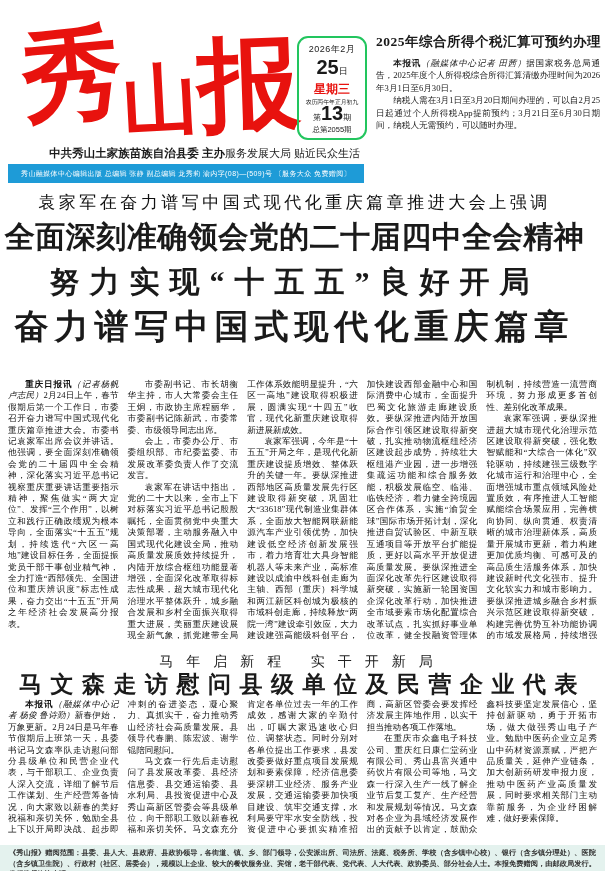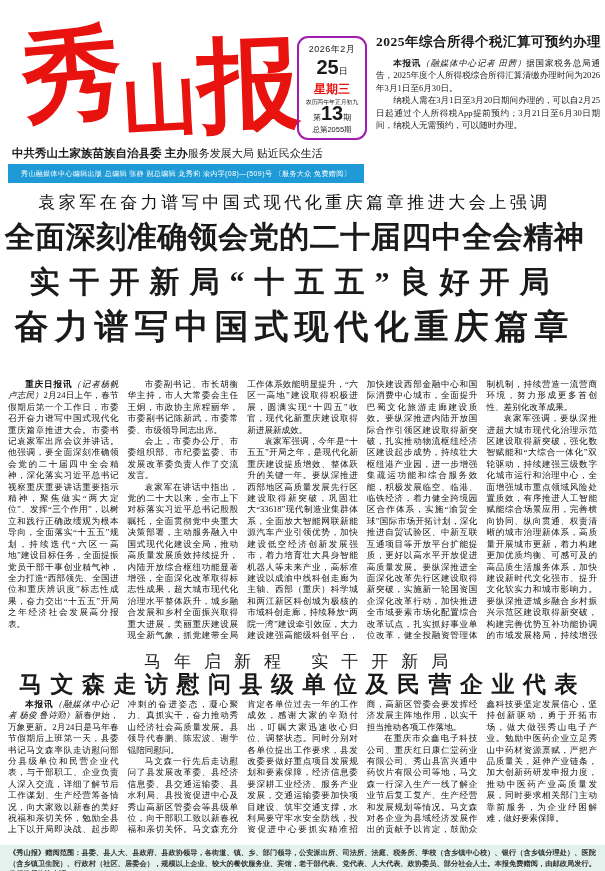--- a/index.html
+++ b/index.html
@@ -6,39 +6,39 @@
   body{width:605px;height:871px;background:#ffffff;font-family:"Liberation Serif","DejaVu Serif",serif;color:#1a1a1a;}
   .page{position:relative;width:605px;height:871px;background:#fff;overflow:hidden;}
 
   
   .logo{position:absolute;left:22px;top:24px;width:272px;height:120px;display:flex;justify-content:space-between;align-items:flex-start;color:#e8120e;font-weight:900;font-family:"DejaVu Serif","Liberation Serif",serif;}
   .logo span{display:block;line-height:1;}
   .logo .c1{font-size:100px;transform:rotate(-5deg);}
   .logo .c2{font-size:76px;margin-top:38px;transform:rotate(-3deg);}
   .logo .c3{font-size:102px;margin-top:8px;transform:rotate(-2deg);}
 
-  .datebox{position:absolute;left:297px;top:36px;width:70px;height:104px;border:2px solid #a21caf;border-radius:11px;box-sizing:border-box;text-align:center;padding-top:5px;font-family:"Liberation Sans","DejaVu Sans",sans-serif;}
+  .datebox{position:absolute;left:297px;top:36px;width:70px;height:104px;border:2px solid #22c55e;border-radius:11px;box-sizing:border-box;text-align:center;padding-top:5px;font-family:"Liberation Sans","DejaVu Sans",sans-serif;}
   .db-ym{font-size:9px;letter-spacing:0.5px;}
   .db-day{font-size:20px;font-weight:bold;line-height:22px;}
   .db-day .sm{font-size:9px;font-weight:normal;}
   .db-week{font-size:12px;font-weight:bold;color:#e8120e;line-height:15px;}
   .db-lunar{font-size:6.5px;transform:scale(0.9);line-height:9px;}
   .db-issue{font-size:8px;line-height:15px;}
   .db-issue .big{font-size:20px;font-weight:bold;}
   .db-total{font-size:7.5px;line-height:10px;}
 
   
   .tax{position:absolute;left:376px;top:33px;width:224px;}
   .tax h2{margin:0 0 6px 0;font-size:13.5px;font-weight:900;letter-spacing:0.5px;white-space:nowrap;text-align:right;}
   .tax p{margin:0;font-size:8.6px;line-height:12.4px;text-align:justify;text-indent:2em;}
   .tax .lbl{font-weight:bold;}
   .tax .rep{font-style:italic;}
 
   
-  .publine{position:absolute;left:12px;top:146px;width:356px;display:flex;justify-content:flex-start;align-items:baseline;font-family:"Liberation Sans","DejaVu Sans",sans-serif;}
+  .publine{position:absolute;left:4px;top:146px;width:356px;display:flex;justify-content:flex-end;align-items:baseline;font-family:"Liberation Sans","DejaVu Sans",sans-serif;}
   .pub{font-size:11.5px;font-weight:bold;}
   .slogan{font-size:11px;color:#222;}
   .bluebar{position:absolute;left:8px;top:164px;width:356px;height:19px;background:#1e9bd7;color:#ffffff;font-size:7px;line-height:19px;text-align:center;font-family:"Liberation Sans","DejaVu Sans",sans-serif;letter-spacing:0.4px;white-space:nowrap;overflow:hidden;}
 
   
   .leadhead{position:absolute;left:0;top:192px;width:589px;text-align:center;}
   .kicker{font-size:17px;letter-spacing:3.5px;color:#111;line-height:22px;}
   .t1{font-size:30px;font-weight:900;line-height:45px;letter-spacing:0.5px;white-space:nowrap;text-align:center;}
   .t2{font-size:30px;font-weight:900;line-height:45px;letter-spacing:10px;white-space:nowrap;}
   .t3{font-size:34px;font-weight:900;line-height:45px;letter-spacing:6px;white-space:nowrap;}
@@ -47,21 +47,21 @@
   
   .cols{position:absolute;left:8px;width:589px;column-gap:9px;column-count:5;column-fill:auto;font-size:8.6px;line-height:11.4px;text-align:justify;color:#111;overflow:hidden;}
   .leadbody{top:379px;height:272px;}
   .s2body{top:699px;height:144px;}
   .cols p{margin:0;text-indent:2em;}
   .cols .lbl{font-weight:bold;}
   .cols .rep{font-style:italic;}
 
   
   .s2head{position:absolute;left:8px;top:652px;width:589px;text-align:center;}
-  .s2kicker{font-size:17px;letter-spacing:13px;color:#222;line-height:19px;}
+  .s2kicker{font-size:14px;letter-spacing:13px;color:#222;line-height:19px;}
   .s2title{font-size:23px;font-weight:900;letter-spacing:8.5px;line-height:28px;white-space:nowrap;}
 
   
   .footer{position:absolute;left:0;top:845px;width:605px;height:26px;background:#e4f2ee;box-sizing:border-box;padding:3px 9px 0 9px;font-size:7.2px;line-height:10.5px;font-weight:bold;color:#333;text-align:justify;font-family:"Liberation Sans","DejaVu Sans",sans-serif;}
 </style>
 </head>
 <body>
 
 <div class="page">
 
@@ -89,21 +89,21 @@
   <div class="publine">
     <span class="pub">中共秀山土家族苗族自治县委 主办</span>
     <span class="slogan">服务发展大局 贴近民众生活</span>
   </div>
 
   <div class="bluebar">秀山融媒体中心编辑出版 总编辑 张静 副总编辑 龙秀莉 渝内字(08)—(509)号 〔服务大众 免费赠阅〕</div>
 
   <div class="leadhead">
     <div class="kicker">袁家军在奋力谱写中国式现代化重庆篇章推进大会上强调</div>
     <div class="t1">全面深刻准确领会党的二十届四中全会精神</div>
-    <div class="t2">实干开新局“十五五”良好开局</div>
+    <div class="t2">努力实现“十五五”良好开局</div>
     <div class="t3">奋力谱写中国式现代化重庆篇章</div>
   </div>
 
   <div class="cols leadbody">
     <p><span class="lbl">重庆日报讯</span><span class="rep">（记者杨帆 卢志民）</span><span>2月24日上午，春节假期后第一个工作日，市委召开奋力谱写中国式现代化重庆篇章推进大会。市委书记袁家军出席会议并讲话。他强调，要全面深刻准确领会党的二十届四中全会精神，深化落实习近平总书记视察重庆重要讲话重要指示精神，聚焦做实“两大定位”、发挥“三个作用”，以树立和践行正确政绩观为根本导向，全面落实“十五五”规划，持续迭代“六区一高地”建设目标任务，全面提振党员干部干事创业精气神，全力打造“西部领先、全国进位和重庆辨识度”标志性成果，奋力交出“十五五”开局之年经济社会发展高分报表。</span></p>
     <p>市委副书记、市长胡衡华主持，市人大常委会主任王炯，市政协主席程丽华，市委副书记陈新武，市委常委、市级领导同志出席。</p>
     <p>会上，市委办公厅、市委组织部、市纪委监委、市发展改革委负责人作了交流发言。</p>
     <p>袁家军在讲话中指出，党的二十大以来，全市上下对标落实习近平总书记殷殷嘱托，全面贯彻党中央重大决策部署，主动服务融入中国式现代化建设全局，推动高质量发展质效持续提升，内陆开放综合枢纽功能显著增强，全面深化改革取得标志性成果，超大城市现代化治理水平整体跃升，城乡融合发展和乡村全面振兴取得重大进展，美丽重庆建设展现全新气象，抓党建带全局工作体系效能明显提升，“六区一高地”建设取得积极进展，圆满实现“十四五”收官，现代化新重庆建设取得新进展新成效。</p>
     <p>袁家军强调，今年是“十五五”开局之年，是现代化新重庆建设提质增效、整体跃升的关键一年。要纵深推进西部地区高质量发展先行区建设取得新突破，巩固壮大“33618”现代制造业集群体系，全面放大智能网联新能源汽车产业引领优势，加快建设低空经济创新发展强市，着力培育壮大具身智能机器人等未来产业，高标准建设以成渝中线科创走廊为主轴、西部（重庆）科学城和两江新区科创城为极核的市域科创走廊，持续释放“两院一湾”建设牵引效应，大力建设建强高能级科创平台，加快建设西部金融中心和国际消费中心城市，全面提升巴蜀文化旅游走廊建设质效。要纵深推进内陆开放国际合作引领区建设取得新突破，扎实推动物流枢纽经济区建设起步成势，持续壮大枢纽港产业园，进一步增强集疏运功能和综合服务效能，积极发展临空、临港、临铁经济，着力健全跨境园区合作体系，实施“渝贸全球”国际市场开拓计划，深化推进自贸试验区、中新互联互通项目等开放平台扩能提质，更好以高水平开放促进高质量发展。要纵深推进全面深化改革先行区建设取得新突破，实施新一轮国资国企深化改革行动，加快推进全市域要素市场化配置综合改革试点，扎实抓好事业单位改革，健全投融资管理体制机制，持续营造一流营商环境，努力形成更多首创性、差别化改革成果。</p>
     <p>袁家军强调，要纵深推进超大城市现代化治理示范区建设取得新突破，强化数智赋能和“大综合一体化”双轮驱动，持续建强三级数字化城市运行和治理中心，全面增强城市重点领域风险处置质效，有序推进人工智能赋能综合场景应用，完善横向协同、纵向贯通、权责清晰的城市治理新体系，高质量开展城市更新，着力构建更加优质均衡、可感可及的高品质生活服务体系，加快建设新时代文化强市、提升文化软实力和城市影响力。要纵深推进城乡融合乡村振兴示范区建设取得新突破，构建完善优势互补功能协调的市域发展格局，持续增强中心城区高质量发展主引擎功能，加快建设城市副中心和区域中心城市，深入推进以区县城和中心镇为重要载体的新型城镇化，大力发展现代生态高效农业，持续壮大村集体经济，全面改善农村人居环境，牢牢守住粮食安全和不发生规模性返贫致贫底线。要纵深推进美丽中国先行区建设取得新突破，全面完成中央生态环境保护督察反馈问题整改，以治水治气(下转第二版)</p>

